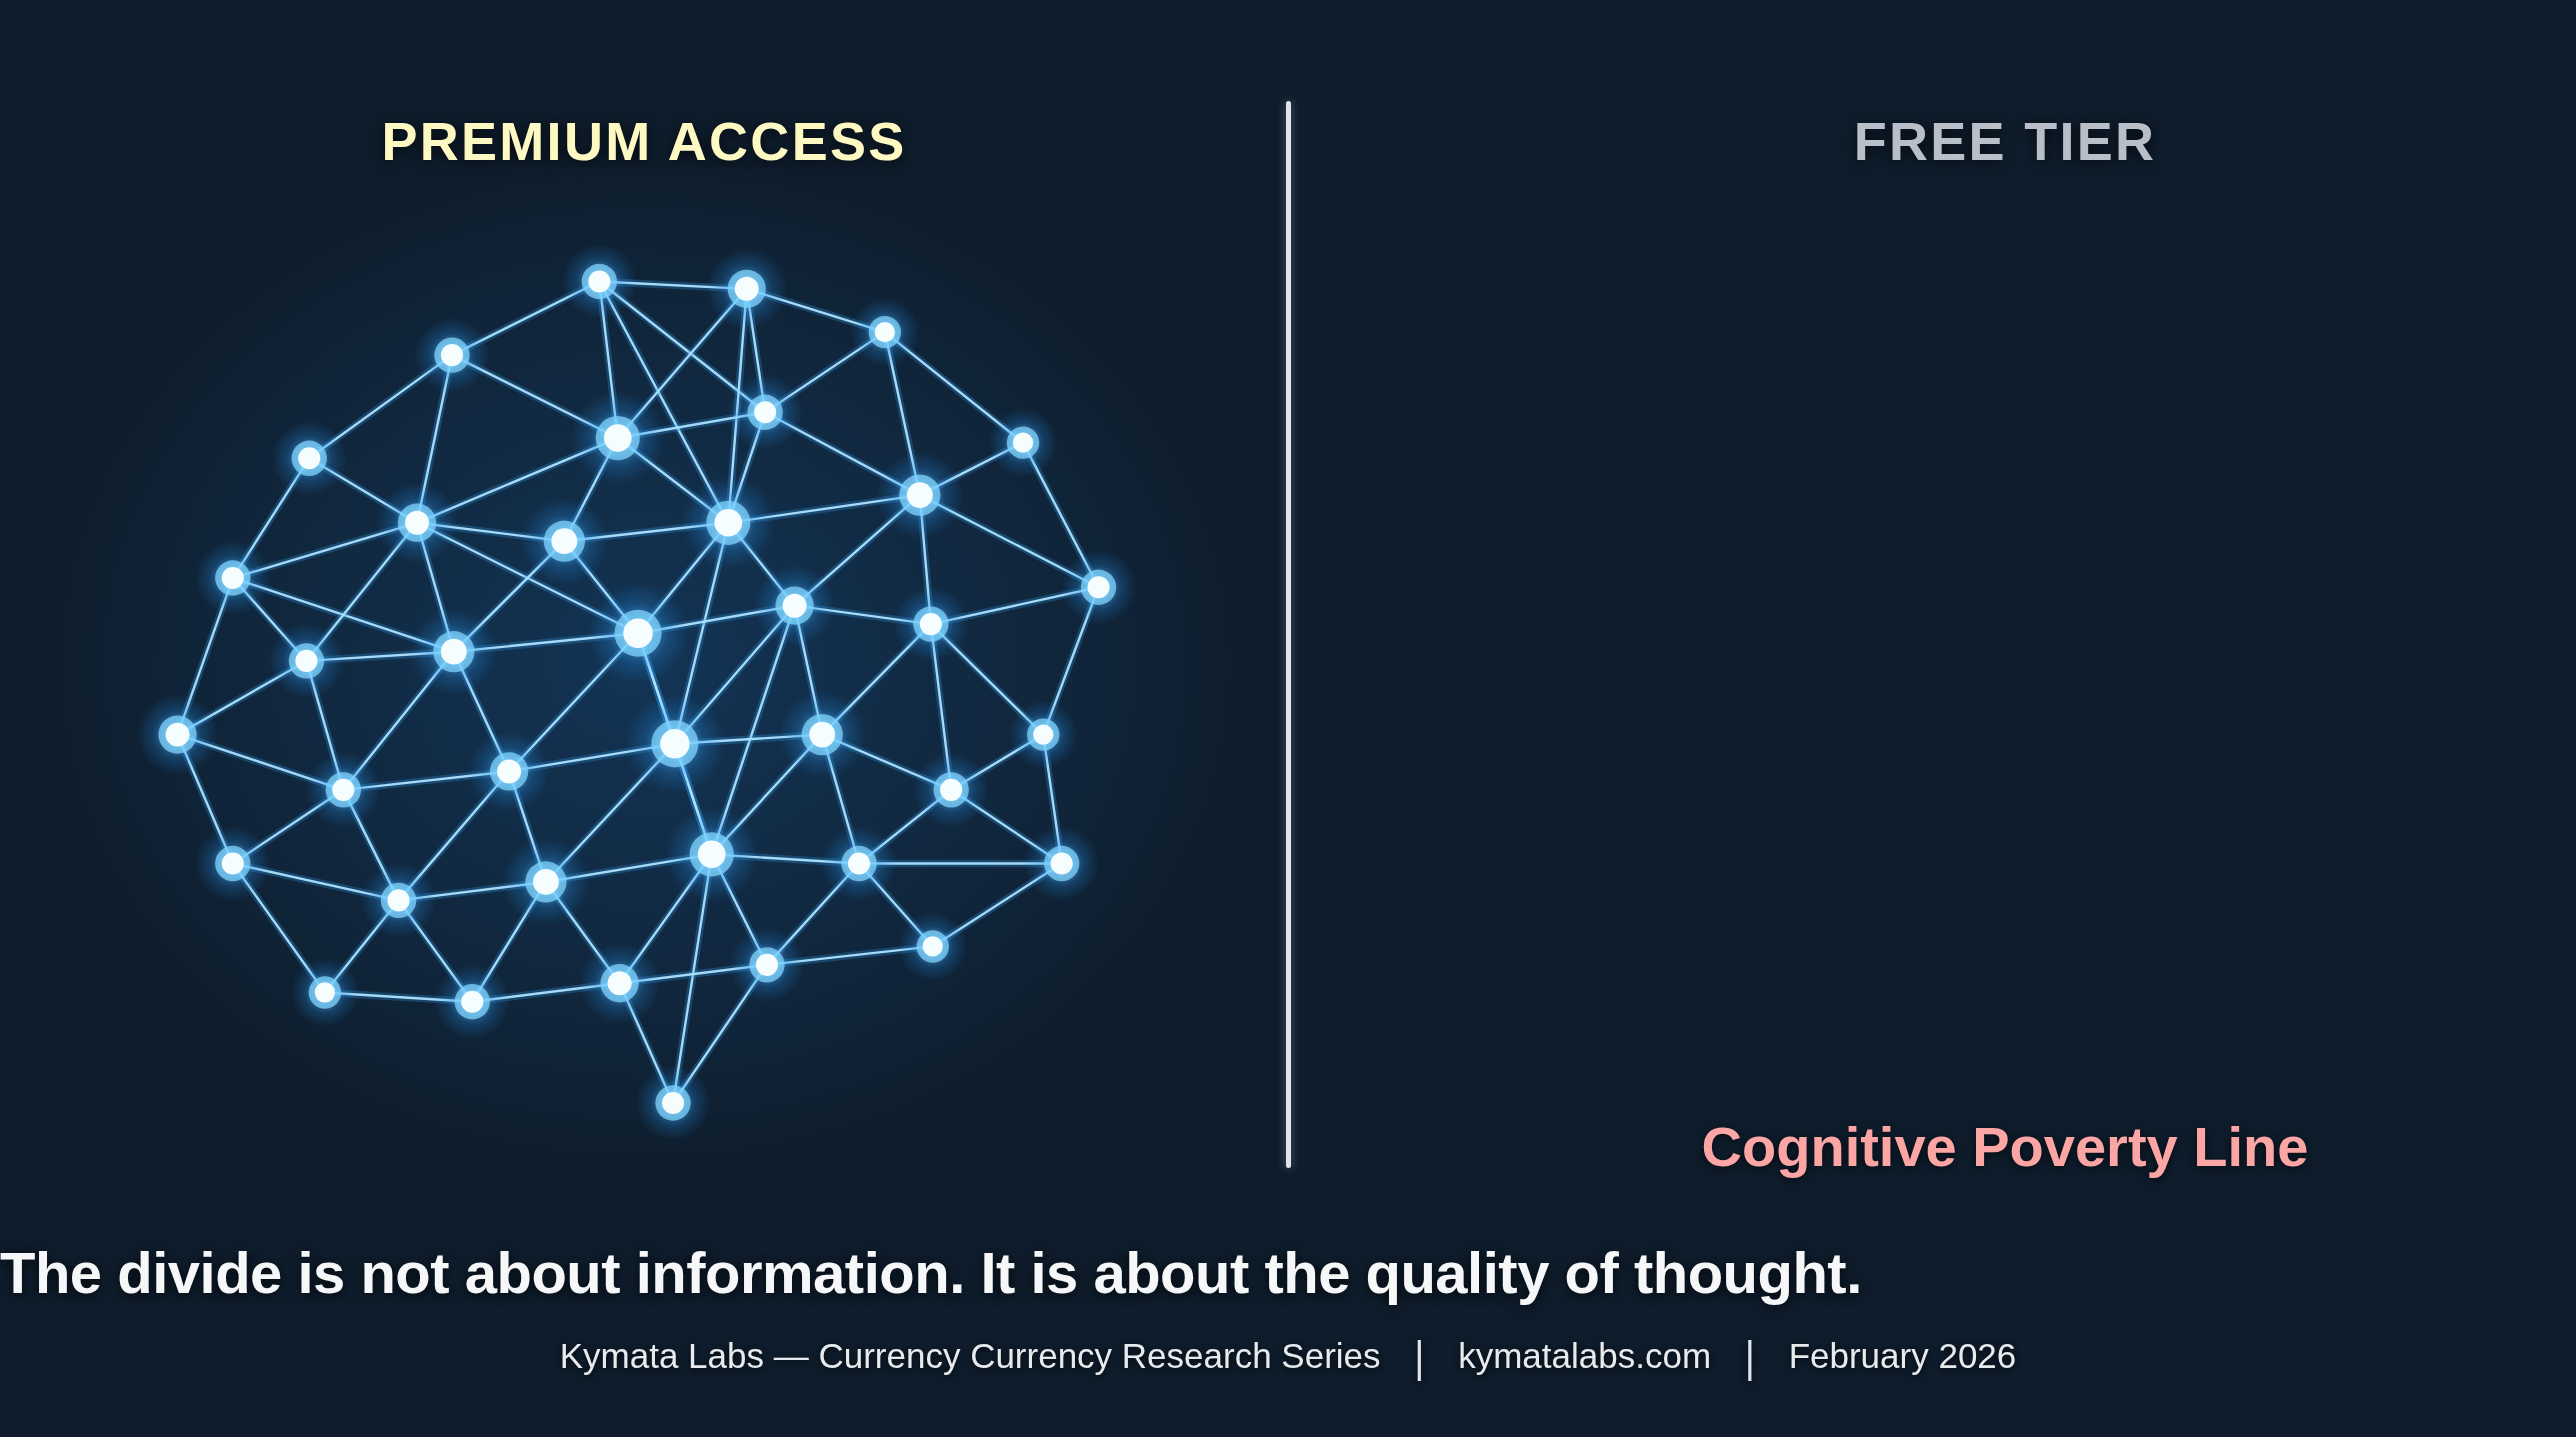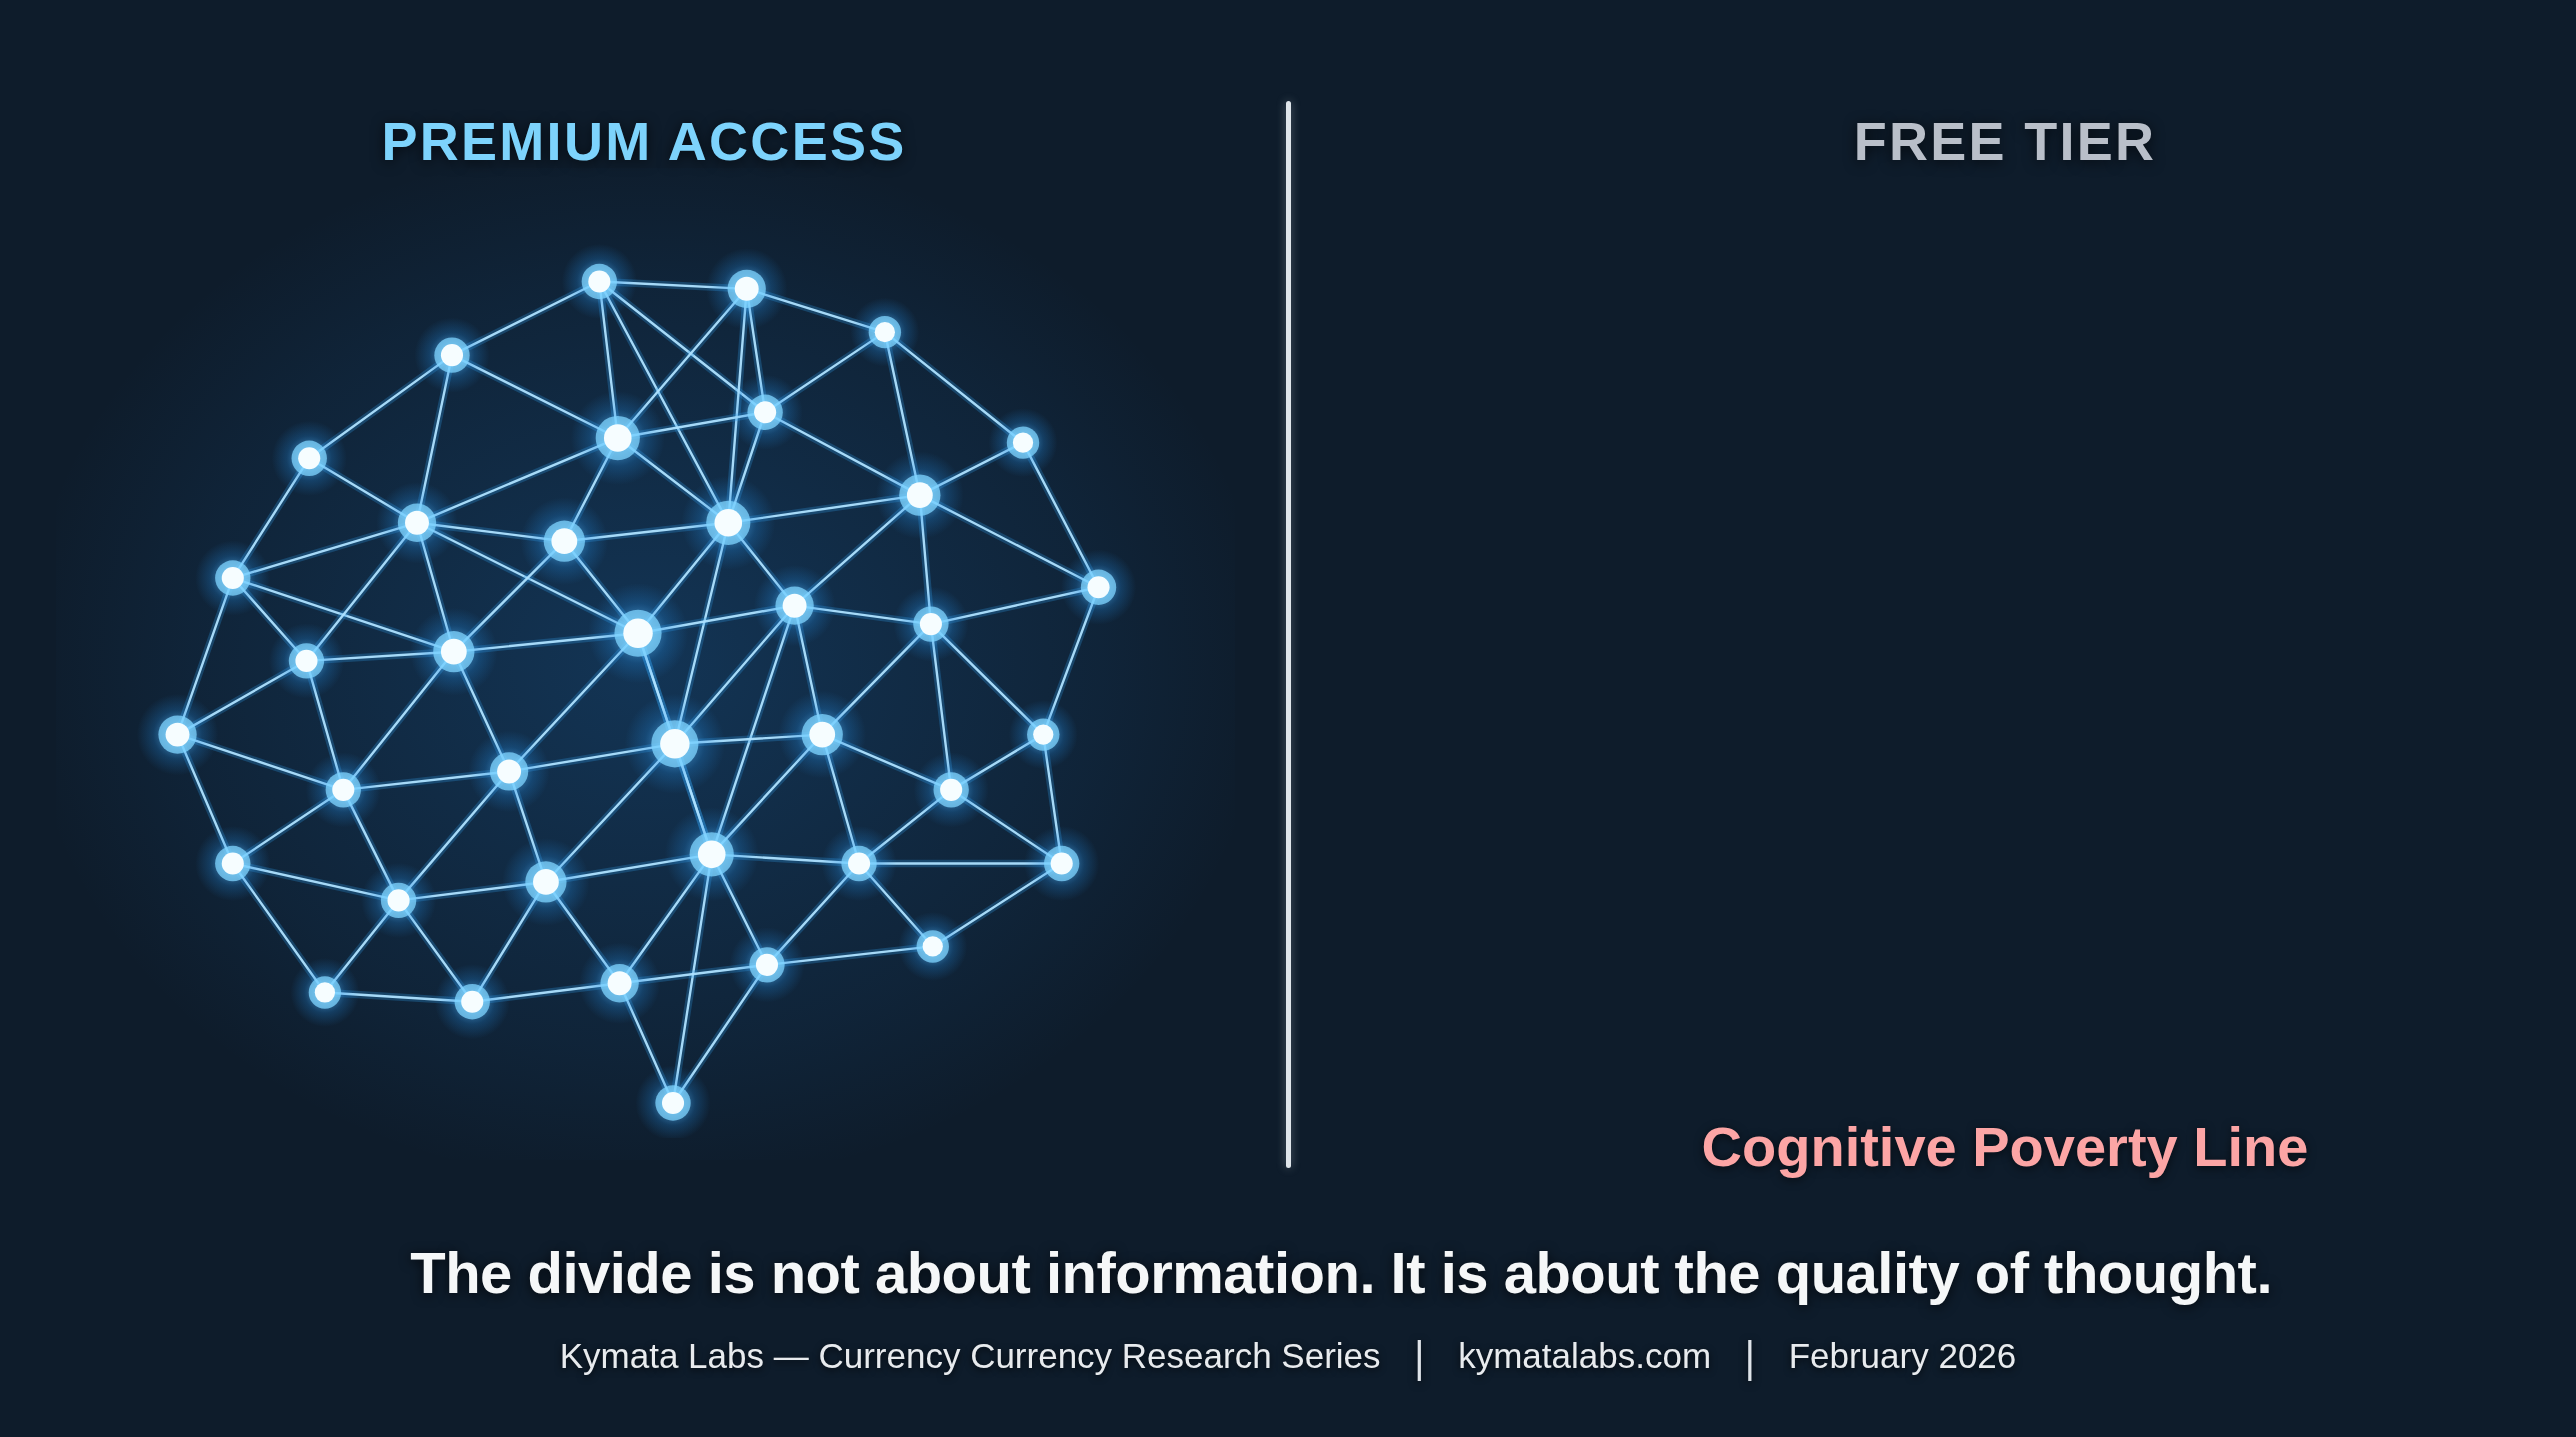--- a/index.html
+++ b/index.html
@@ -9,21 +9,21 @@
     font-family:"Liberation Sans", sans-serif;
   }
   .panel{position:absolute;top:0;width:1288px;height:1438px;}
   .panel-left{left:0;}
   .panel-right{left:1361px;}
   .panel-title{
     position:absolute;top:110px;left:0;width:100%;
     text-align:center;font-size:54px;font-weight:700;letter-spacing:2.3px;
     text-shadow:0 1.9px 13px rgba(0,0,0,.65);
   }
-  .title-premium{color:#7dd3fc;}
+  .title-premium{color:#fef9c3;}
   .title-free{color:#b9bfc9;}
   .divider{
     position:absolute;left:1286px;top:101px;width:4.7px;height:1067px;
     background:#dfe5ea;border-radius:2.8px;
     box-shadow:0 0 9.4px rgba(220,230,240,.35);
   }
   .haze{
     position:absolute;left:56px;top:168px;width:1179px;height:992px;
     background:radial-gradient(ellipse at 50% 50%, rgba(36,140,235,.22), rgba(36,140,235,.07) 55%, rgba(36,140,235,0) 75%);
     pointer-events:none;
@@ -32,21 +32,21 @@
   .brain-premium{left:120px;top:217px;width:1060px;height:921px;}
   .caption{
     position:absolute;top:1114px;left:0;width:100%;
     text-align:center;font-size:56px;font-weight:700;letter-spacing:0px;
     text-shadow:0 1.9px 9.4px rgba(0,0,0,.6);
   }
   .caption-premium{color:#3fa9e8;}
   .caption-free{color:#fca5a5;}
   .tagline{
     position:absolute;top:1239px;left:0;width:2272px;
-    text-align:right;font-size:58px;font-weight:700;letter-spacing:-0.5px;
+    text-align:left;font-size:58px;font-weight:700;letter-spacing:-0.5px;
     color:#f5f7f8;text-shadow:0 1.9px 11.2px rgba(0,0,0,.7);
   }
   .footer{
     position:absolute;top:1335px;left:0;width:2576px;
     text-align:center;font-size:35px;font-weight:400;color:#e8ebee;
     text-shadow:0 1.9px 7.5px rgba(0,0,0,.7);
   }
   .footer .sep{
     display:inline-block;margin:0 24px;font-weight:300;font-size:39px;
     transform:scaleY(1.15);color:#dfe4e9;vertical-align:-1.9px;

